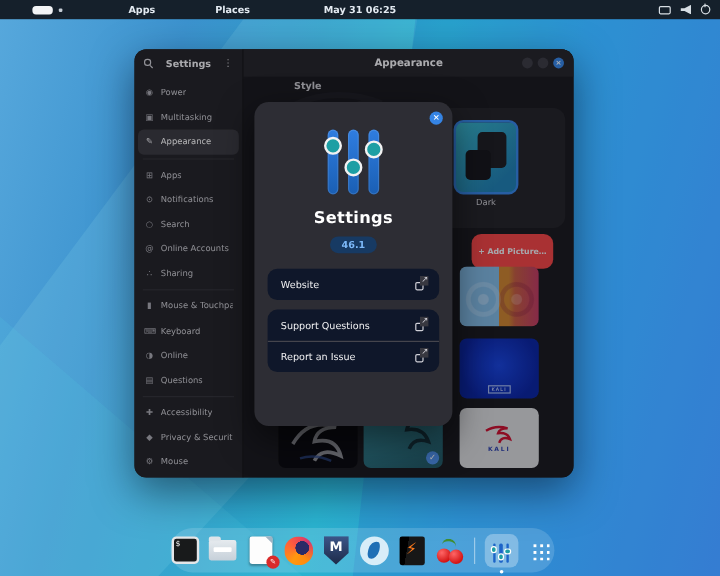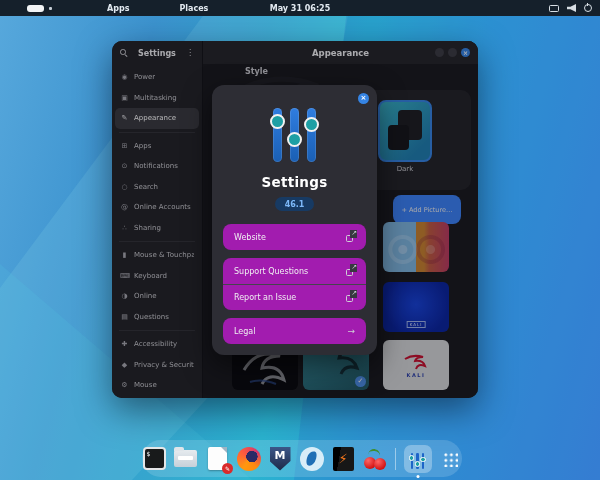--- a/index.html
+++ b/index.html
@@ -62,22 +62,22 @@
 
   .content { position:absolute; left:0; top:23px; right:0; bottom:0; overflow:hidden; }
   .dragon-mark { position:absolute; left:20px; top:0; opacity:.5; }
   .style-lbl { position:absolute; left:42px; top:3px; font-size:8px; font-weight:bold; color:#cbcbd0; }
   .style-panel { position:absolute; left:40px; top:26px; width:228px; height:100px; background:#232328; border-radius:10px; }
   .style-card { position:absolute; left:175px; top:36px; width:54px; height:62px; border-radius:8px;
     border:2px solid #3584e4; background:linear-gradient(135deg,#38b4c8,#1f7fb0 80%); overflow:hidden; }
   .style-card .mock1 { position:absolute; left:36%; top:14%; width:48%; height:52%; background:#1d1d22; border-radius:4px; }
   .style-card .mock2 { position:absolute; left:16%; top:40%; width:42%; height:42%; background:#16161a; border-radius:4px; }
   .style-name { position:absolute; left:175px; top:101px; width:54px; text-align:center; font-size:7px; color:#c8c8cd; }
-  .add-pic { position:absolute; left:190px; top:131px; width:68px; height:29px; background:#3b82f6; border-radius:8px;
-    color:#ededf0; font-size:6.5px; font-weight:normal; display:flex; align-items:center; justify-content:center; }
+  .add-pic { position:absolute; left:190px; top:131px; width:68px; height:29px; background:#ef4444; border-radius:8px;
+    color:#ededf0; font-size:6.5px; font-weight:bold; display:flex; align-items:center; justify-content:center; }
 
   .thumb { position:absolute; width:66px; height:50px; border-radius:6px; overflow:hidden; }
   .th-c3 { left:180px; }
   .th1 { top:158px; background:
       radial-gradient(circle at 30% 55%, rgba(255,255,255,.25) 0 4px, transparent 5px 10px, rgba(255,255,255,.18) 11px 14px, transparent 15px),
       radial-gradient(circle at 72% 55%, rgba(255,255,255,.18) 0 4px, transparent 5px 10px, rgba(120,20,60,.25) 11px 14px, transparent 15px),
       linear-gradient(90deg,#7fb6df 0 50%,#c9822f 50% 62%,#c05a40 70%,#bd3a62 100%); }
   .th2 { top:218px; background:radial-gradient(circle at 50% 45%, #1742d8, #0a24a0 75%); }
   .th2 .kali-tag { position:absolute; left:50%; bottom:4px; transform:translateX(-50%);
     font-size:4px; color:#dfe8ff; border:0.5px solid #9fb4e8; padding:0 2px; letter-spacing:1px; }
@@ -98,21 +98,21 @@
     background:linear-gradient(180deg,#2f7de0,#1a5fb4); box-shadow:inset 0 0 0 1px rgba(255,255,255,.12); }
   .app-icon .b1 { left:7px; } .app-icon .b2 { left:24px; } .app-icon .b3 { left:41px; }
   .app-icon .knob { position:absolute; width:15px; height:15px; border-radius:50%;
     background:#1d9fa4; border:2.5px solid #f2f2f2; }
   .app-icon .k1 { left:4px; top:9px; } .app-icon .k2 { left:21px; top:27px; } .app-icon .k3 { left:38px; top:12px; }
   .dlg-title { margin-top:9px; text-align:center; font-size:13.5px; font-weight:bold; color:#ffffff; letter-spacing:.3px; }
   .dlg-dev { margin-top:3px; text-align:center; font-size:8px; color:#c3c3ca; }
   .dlg-ver { display:block; margin:7px auto 0; width:max-content; background:#173a63; color:#7cb8f8;
     font-size:8px; font-weight:bold; padding:2.5px 10px; border-radius:9px; }
   .dlg-rows { margin-top:13px; padding:0 11px; display:flex; flex-direction:column; gap:8px; }
-  .card { background:#a21caf; border-radius:8px; overflow:hidden; }
+  .card { background:#0f172a; border-radius:8px; overflow:hidden; }
   .drow { height:26px; display:flex; align-items:center; padding:0 11px; }
   .drow + .drow { border-top:1px solid #45454d; }
   .drow-lbl { flex:1; font-size:8px; color:#f0f0f2; }
   .ext { position:relative; width:9px; height:9px; }
   .ext .ebox { position:absolute; left:0; bottom:0; width:7px; height:7px; border:1px solid #cfcfd6; border-radius:1.5px; }
   .ext .earrow { position:absolute; top:-3px; right:-2px; font-size:7px; line-height:1; color:#cfcfd6; background:#383840; padding-left:1px; padding-bottom:1px; }
   .go-arrow { font-size:9px; color:#cfcfd6; }
 
   
   .dock { position:absolute; left:142px; top:440px; width:320px; height:37px; border-radius:19px;
@@ -334,26 +334,20 @@
             </span>
         </div>
         <div class="drow">
           <span class="drow-lbl">Report an Issue</span>
           <span class="ext">
               <span class="ebox"></span>
               <span class="earrow">↗</span>
             </span>
         </div>
       </div>
-      <div class="card">
-        <div class="drow">
-          <span class="drow-lbl">Legal</span>
-          <span class="go-arrow">→</span>
-        </div>
-      </div>
     </div>
   </div>
 
   <div class="dock">
     <div class="dk dk-terminal">
       <div class="box">$</div>
     </div>
     <div class="dk dk-files">
         <div class="folder"></div>
       </div>

